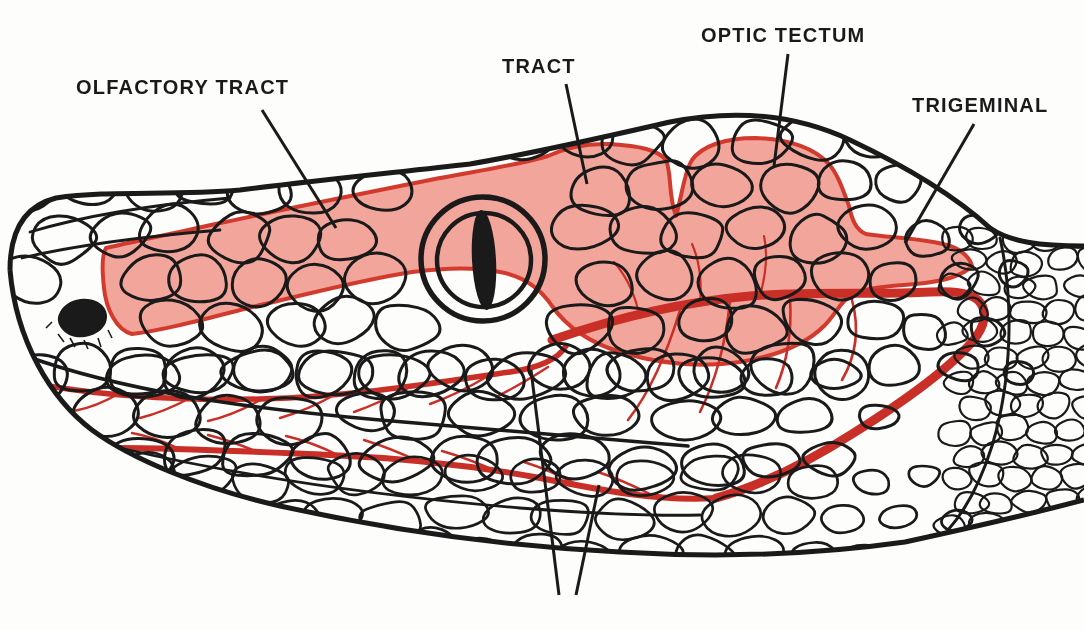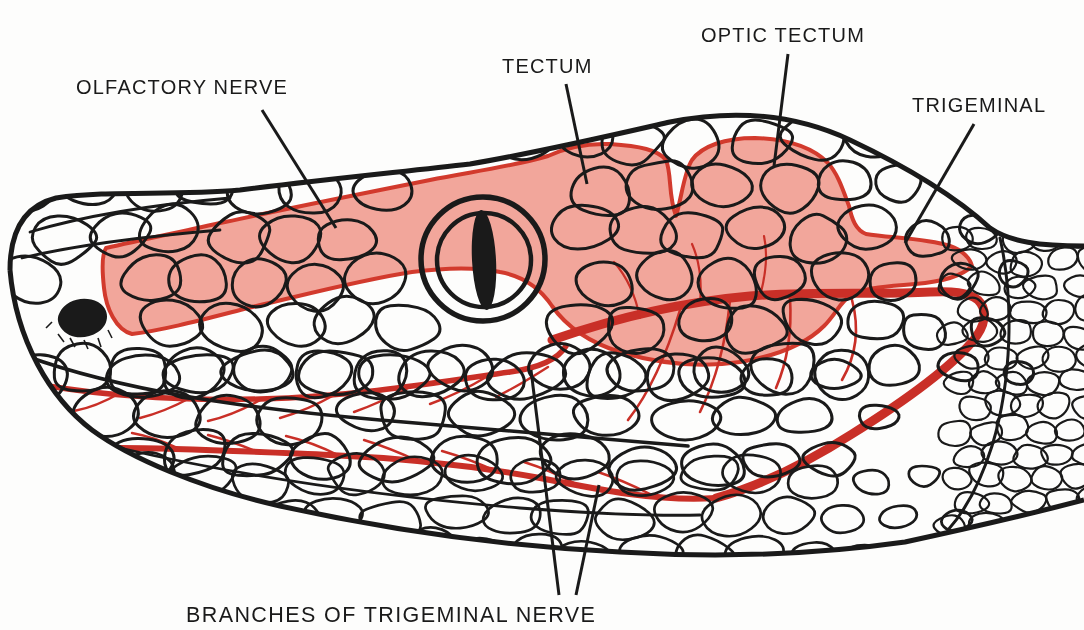--- a/index.html
+++ b/index.html
@@ -7,21 +7,21 @@
   }
   html,body{margin:0;padding:0;background:#888;}
   .stage{
     position:relative;width:1084px;height:630px;margin:0 auto;
     background:var(--paper);overflow:hidden;
     font-family:"Liberation Sans", sans-serif;
   }
   .stage svg{position:absolute;left:0;top:0;}
   .label{
     position:absolute;color:var(--ink);
-    font-weight:400;font-size:20px;letter-spacing:1.2px;white-space:nowrap;
+    font-weight:700;font-size:20px;letter-spacing:1.2px;white-space:nowrap;
     -webkit-font-smoothing:antialiased;
   }
   .label.big{font-size:21.5px;letter-spacing:1.4px;}
 </style>
 </head>
 <body>
 
 <div class="stage">
 
   <svg viewBox="0 0 1084 630" width="1084" height="630">
@@ -407,18 +407,17 @@
     <g style="stroke:var(--ink);stroke-width:3;fill:none">
       <path d="M 262 110 L 336 228"></path>
       <path d="M 566 84 L 587 184"></path>
       <path d="M 788 54 L 774 166"></path>
       <path d="M 974 124 L 905 243"></path>
       <path d="M 531 370 L 559 595"></path>
       <path d="M 599 485 L 576 595"></path>
     </g>
   </svg>
 
-  <div class="label" style="left:76px;top:76px">OLFACTORY NERVE</div>
-  <div class="label" style="left:502px;top:55px">TECTUM</div>
+  <div class="label" style="left:76px;top:76px">OLFACTORY TRACT</div>
+  <div class="label" style="left:502px;top:55px">TRACT</div>
   <div class="label" style="left:701px;top:24px">OPTIC TECTUM</div>
   <div class="label" style="left:912px;top:94px">TRIGEMINAL</div>
-  <div class="label big" style="left:186px;top:603px">BRANCHES OF TRIGEMINAL NERVE</div>
 </div>
 
 </body></html>

